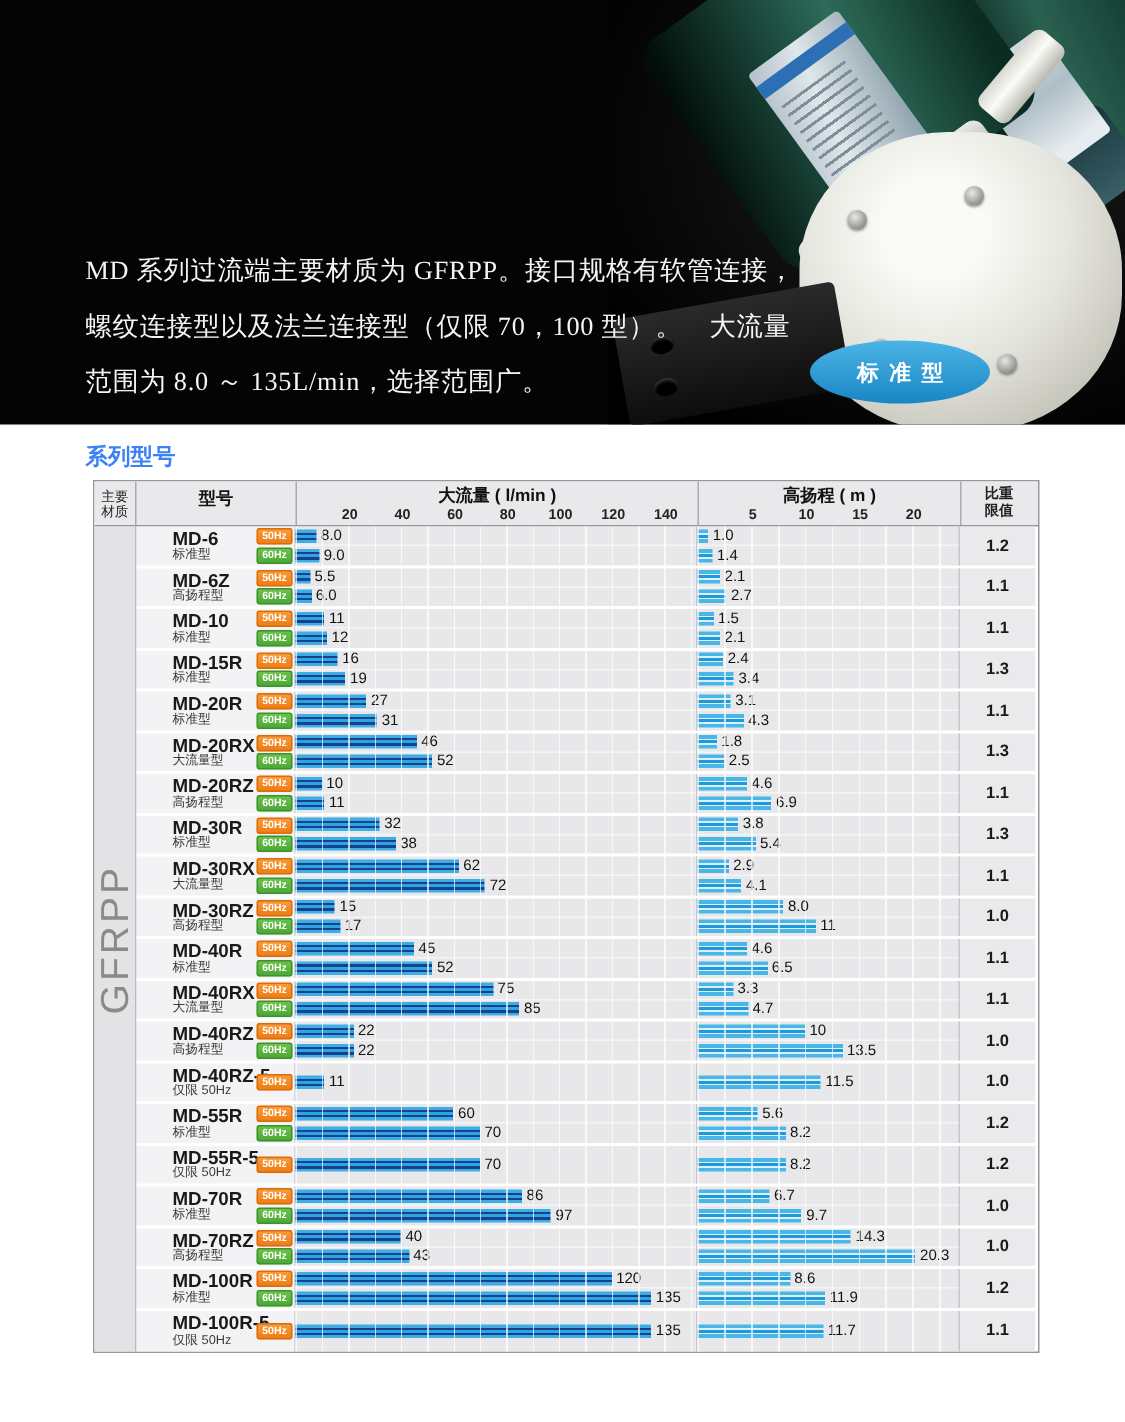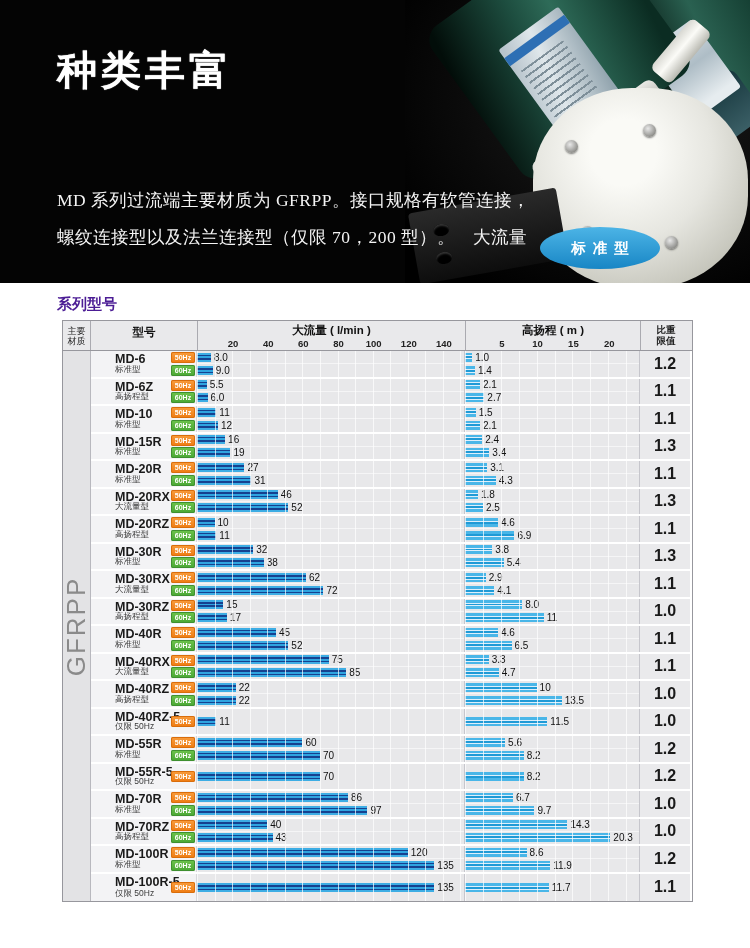--- a/index.html
+++ b/index.html
@@ -42,24 +42,24 @@
   .bracket-hole { position:absolute; width:16px; height:12px; border-radius:50%; background:#000; box-shadow:inset 0 2px 2px #333; }
   .bh1 { left:22px; top:16px; } .bh2 { left:20px; top:44px; }
   .hero-badge { position:absolute; left:540px; top:227px; width:120px; height:42px; border-radius:50%;
                 background:linear-gradient(#4cb4e6,#1886c5); display:flex; align-items:center; justify-content:center;
                 color:#fff; font-size:14.5px; font-weight:700; letter-spacing:7px; text-indent:7px; }
   .hero-title { position:absolute; left:57px; top:40px; color:#fff;
                 font-family:"Liberation Serif","DejaVu Serif",serif; font-weight:700;
                 font-size:40px; line-height:62px; letter-spacing:4px; text-shadow:0 0 1px #fff; }
   .hero-desc { position:absolute; left:57px; top:162px; color:#f4f4f4;
                font-family:"Liberation Serif","DejaVu Serif",serif;
-               font-size:17.5px; line-height:37px; letter-spacing:.5px;margin-top:20px; }
+               font-size:17.5px; line-height:37px; letter-spacing:.5px; }
 
   
-  .section-title { margin:12px 0 6px 57px; font-size:15px; font-weight:700; color:#4c1d95; }
+  .section-title { margin:12px 0 6px 57px; font-size:15px; font-weight:700; color:#3b82f6; }
 
   
   .spec-table { margin-left:62px; width:631px; border:1px solid #97979d; background:#fff; }
   .thead { display:flex; height:30px; background:#e9e9eb; border-bottom:1px solid #97979d; }
   .th { border-right:1px solid #aaaab0; position:relative; }
   .th:last-child { border-right:none; }
   .th-material { width:28px; display:flex; align-items:center; justify-content:center;
                  font-size:9px; line-height:10px; text-align:center; color:#222; }
   .th-model { width:107px; text-align:center; padding-top:4px; font-size:11.5px; font-weight:700; color:#111; }
   .th-flow { width:268px; } .th-headcol { width:175px; }
@@ -94,21 +94,21 @@
   .flow-cell .grid-overlay { background:repeating-linear-gradient(90deg, rgba(255,255,255,.7) 0 1px, transparent 1px 6.5789%); }
   .headm-cell .grid-overlay { background:repeating-linear-gradient(90deg, rgba(255,255,255,.7) 0 1px, transparent 1px 10.288%); }
   .subrow { flex:1; display:flex; align-items:center; position:relative; z-index:1; min-height:0; }
   .subrow + .subrow { border-top:1px solid rgba(255,255,255,.55); }
   .bar { height:9px; flex:none;
          background:linear-gradient(to bottom,#3dade4 0 2px,#16418f 2px 3.5px,#2ea4e0 3.5px 5.5px,#16418f 5.5px 7px,#3dade4 7px 9px); }
   .headm-cell .bar { background:linear-gradient(to bottom,#49b6e8 0 2.5px,#ddeffb 2.5px 3.5px,#1f9ad6 3.5px 5.5px,#ddeffb 5.5px 6.5px,#49b6e8 6.5px 9px); }
   .bar-label { font-size:10px; color:#111; margin-left:3px; white-space:nowrap; z-index:3; }
 
   .limit-cell { width:50px; background:#eaeaec; display:flex; align-items:center; justify-content:center;
-                font-size:16px; font-weight:700; color:#1a1a1a; }
+                font-size:11px; font-weight:700; color:#1a1a1a; }
 </style>
 </head>
 <body>
 
 <div class="hero">
   <div class="photo">
     <div class="pump-back"></div>
     <div class="pump-back-cap"></div>
     <div class="pump-back-label">
         <div class="pump-back-stripe"></div>
@@ -124,25 +124,25 @@
     <div class="bolt bolt1"></div>
     <div class="bolt bolt2"></div>
     <div class="bolt bolt3"></div>
     <div class="bolt bolt4"></div>
     <div class="bracket">
       <div class="bracket-hole bh1"></div>
       <div class="bracket-hole bh2"></div>
     </div>
   </div>
   <div class="hero-title">
-    <div>种类丰富</div>
   </div>
   <div class="hero-desc">
     <div>MD 系列过流端主要材质为 GFRPP。接口规格有软管连接，</div>
-    <div>螺纹连接型以及法兰连接型（仅限 70，200 型）。　大流量</div>
+    <div>螺纹连接型以及法兰连接型（仅限 70，100 型）。　大流量</div>
+    <div>范围为 8.0 ～ 135L/min，选择范围广。</div>
   </div>
   <div class="hero-badge">标准型</div>
 </div>
 
 <div class="section-title">系列型号</div>
 
 <div class="spec-table">
   <div class="thead">
     <div class="th th-material">
       <div>

